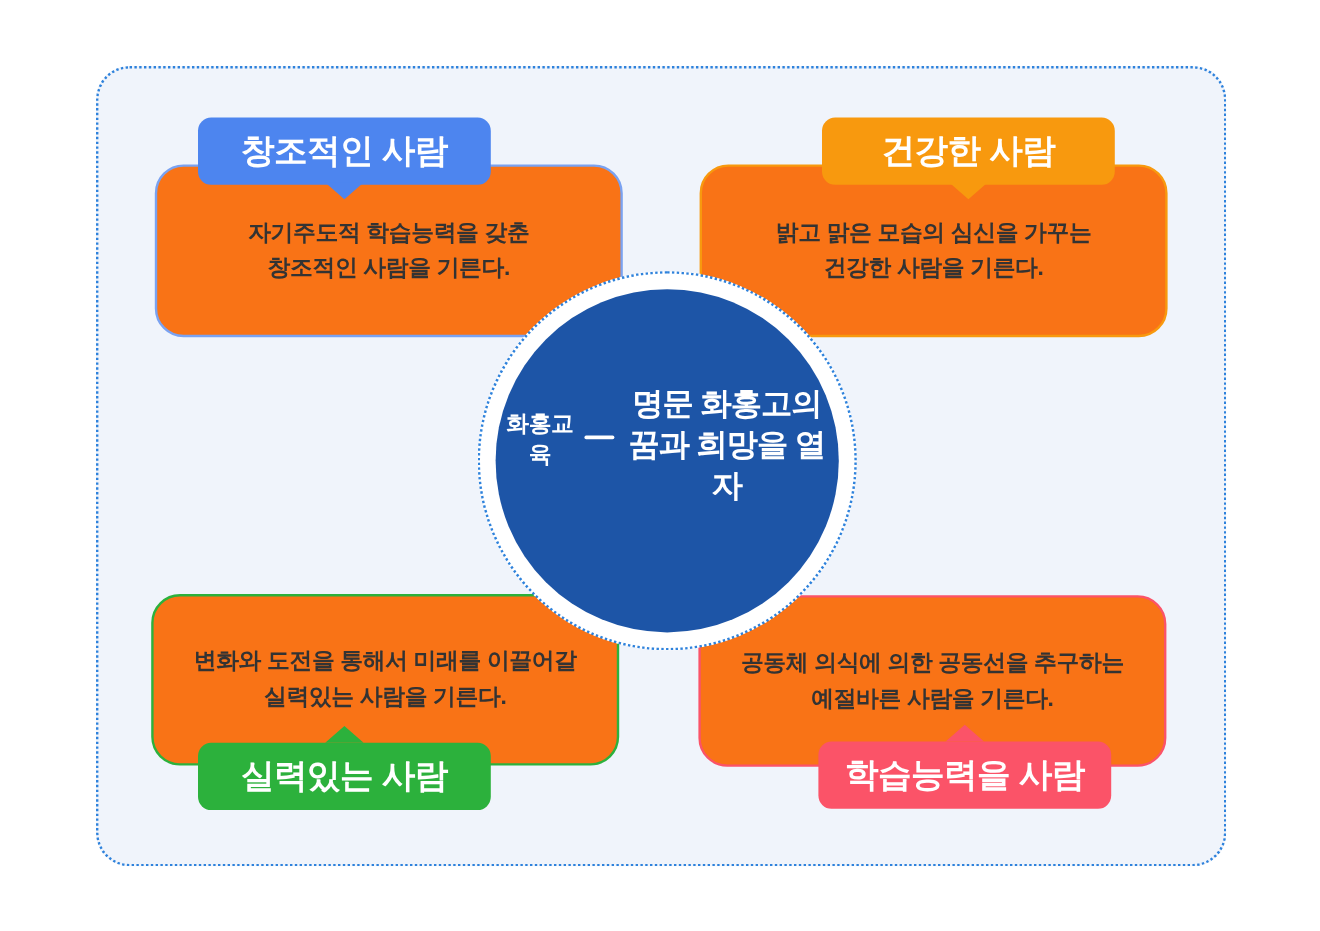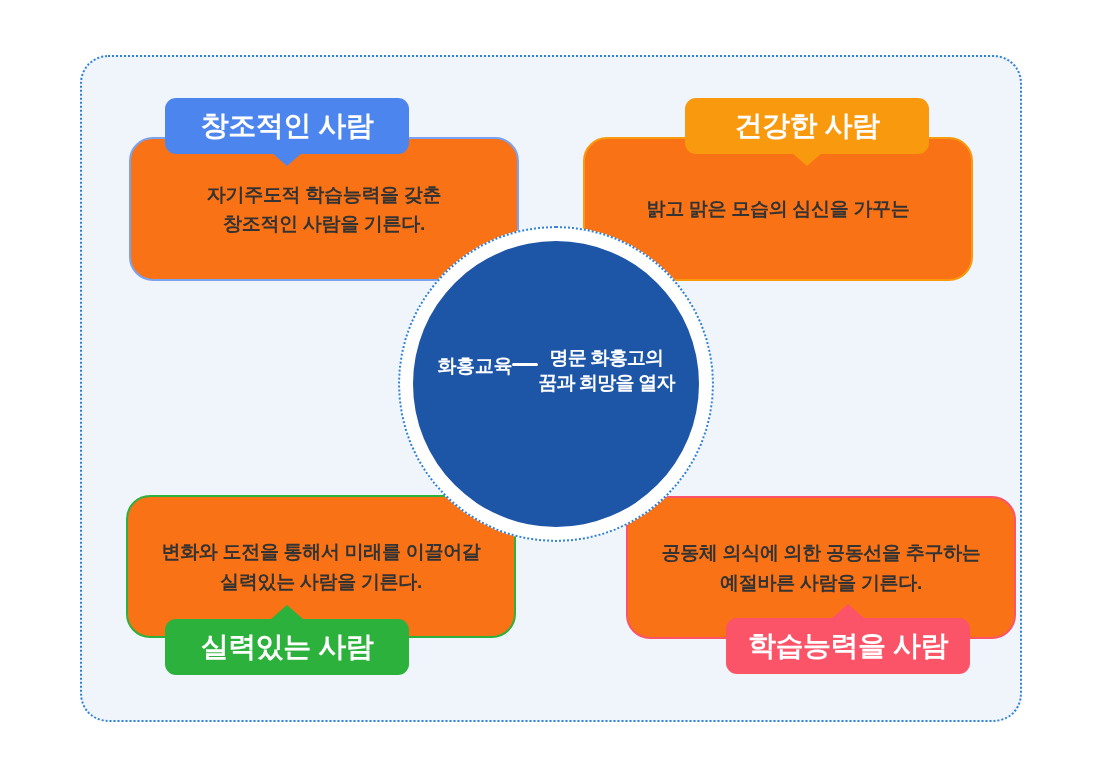--- a/index.html
+++ b/index.html
@@ -57,21 +57,21 @@
   
   .card.tl { left: 129px; top: 98px; }
   .card.tl .badge { left: 36px; }
   .card.tl .pointer { left: 142px; top: 54px; }
   .card.tr { left: 583px; top: 98px; }
   .card.tr .badge { left: 102px; }
   .card.tr .pointer { left: 208px; top: 54px; }
   .card.bl { left: 126px; top: 495px; height: 129px; }
   .card.bl .badge { left: 39px; top: 124px; }
   .card.bl .pointer { left: 145px; top: 110px; }
-  .card.br { left: 582px; top: 496px; height: 180px; margin-left: 44px; }
+  .card.br { left: 582px; top: 496px; height: 180px; }
   .card.br .badge { left: 100px; top: 122px; }
   .card.br .pointer { left: 206px; top: 108px; }
   
   .center-ring {
     position: absolute;
     left: 398px; top: 226px;
     width: 316px; height: 316px;
     background: var(--ring, #ffffff);
     border: 2px dotted var(--dots, #2e82dc);
     border-radius: 50%;
@@ -88,21 +88,21 @@
     align-items: center; justify-content: center;
     padding-bottom: 36px;
     text-align: center;
   }
   .center-eyebrow { font-size: 19px; font-weight: 800; letter-spacing: -0.3px; }
   .center-dash {
     width: 26px; height: 3px; border-radius: 2px;
     background: #ffffff; margin: 13px 0 17px;
   }
   .center-title {
-    font-size: 19px; font-weight: 800; line-height: 1.3; letter-spacing: -0.8px; margin-top: 10px;
+    font-size: 26px; font-weight: 800; line-height: 1.3; letter-spacing: -0.8px; margin-top: 10px;
   }
   .center-title span { display: block; }
 </style>
 </head>
 <body>
 
 <div class="canvas">
 
   <div class="frame" style="--frame-bg: #f0f4fb; --frame-border: #2e82dc;"></div>
 
@@ -114,20 +114,21 @@
       </p>
     </div>
     <div class="badge">창조적인 사람</div>
     <div class="pointer down"></div>
   </div>
 
   <div class="card top tr" style="--accent: #f8990e; --border: #f8990e;">
     <div class="card-box">
       <p class="card-text">
         <span>밝고 맑은 모습의 심신을 가꾸는</span>
+        <span>건강한 사람을 기른다.</span>
       </p>
     </div>
     <div class="badge">건강한 사람</div>
     <div class="pointer down"></div>
   </div>
 
   <div class="card bottom bl" style="--accent: #2cb13c; --border: #2cb13c;">
     <div class="card-box">
       <p class="card-text">
         <span>변화와 도전을 통해서 미래를 이끌어갈</span>

